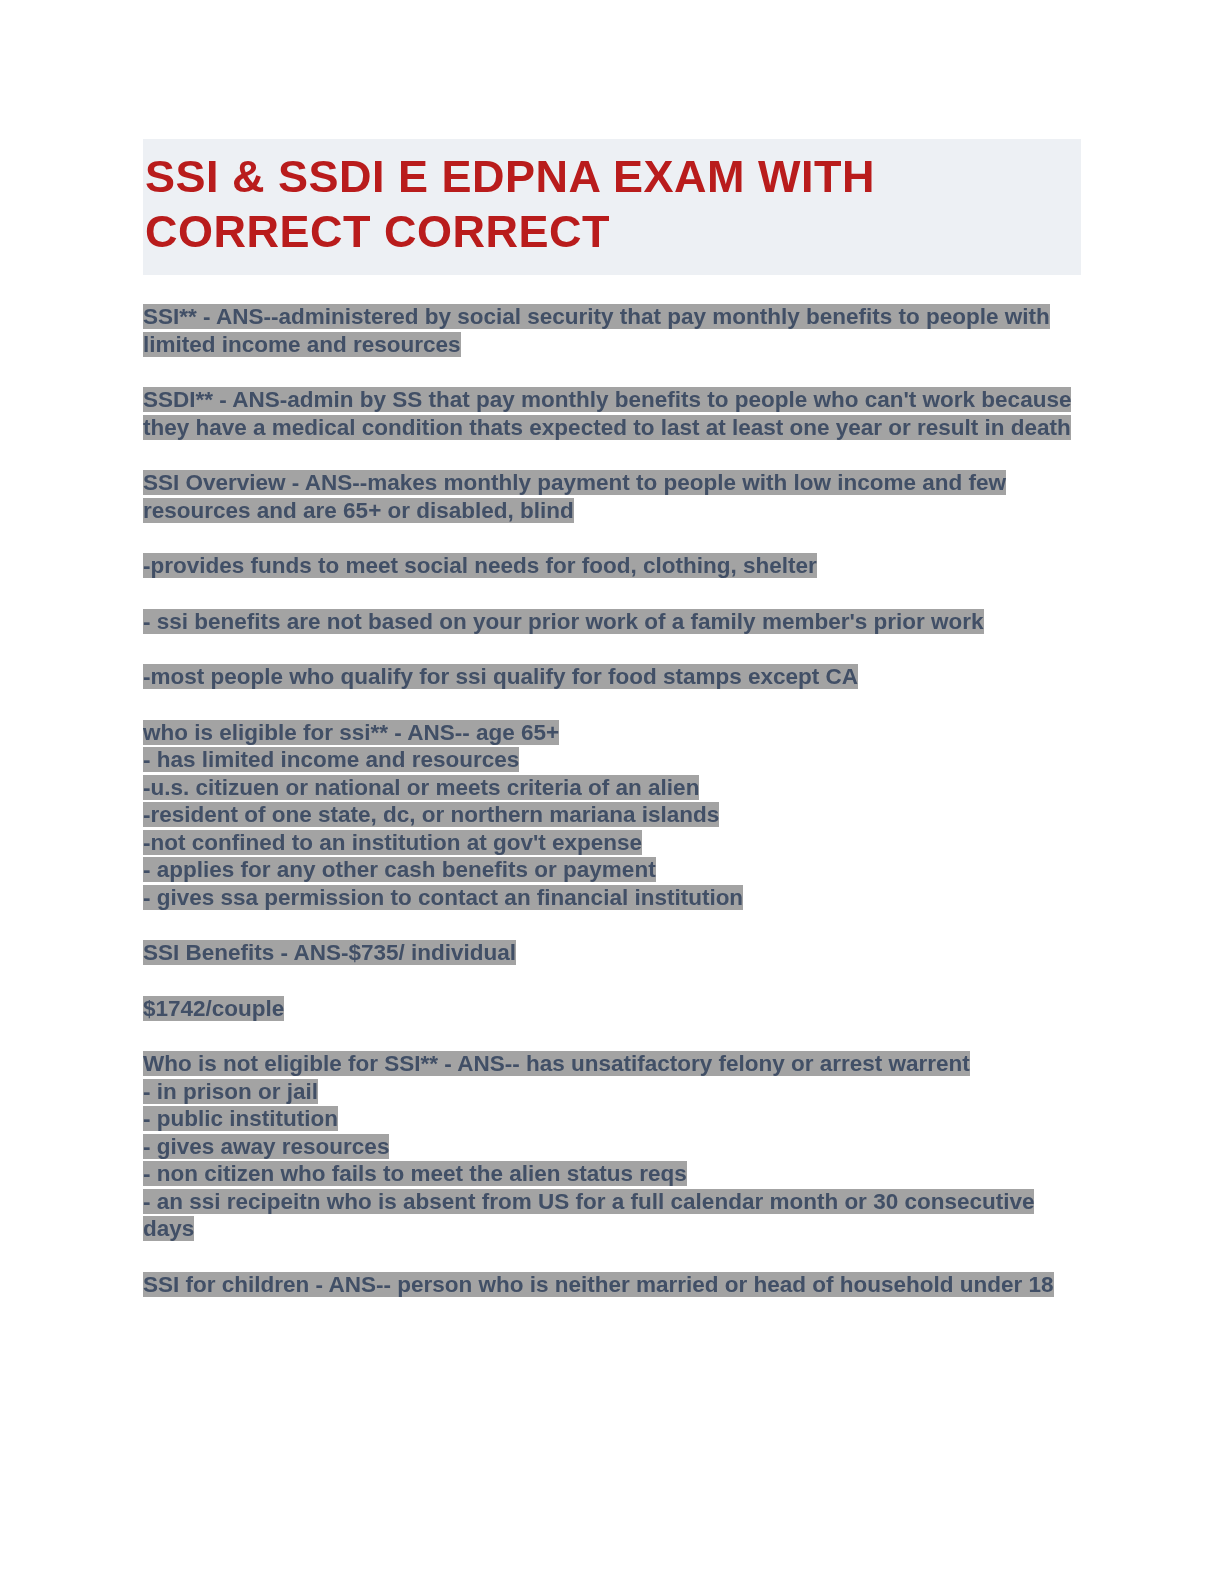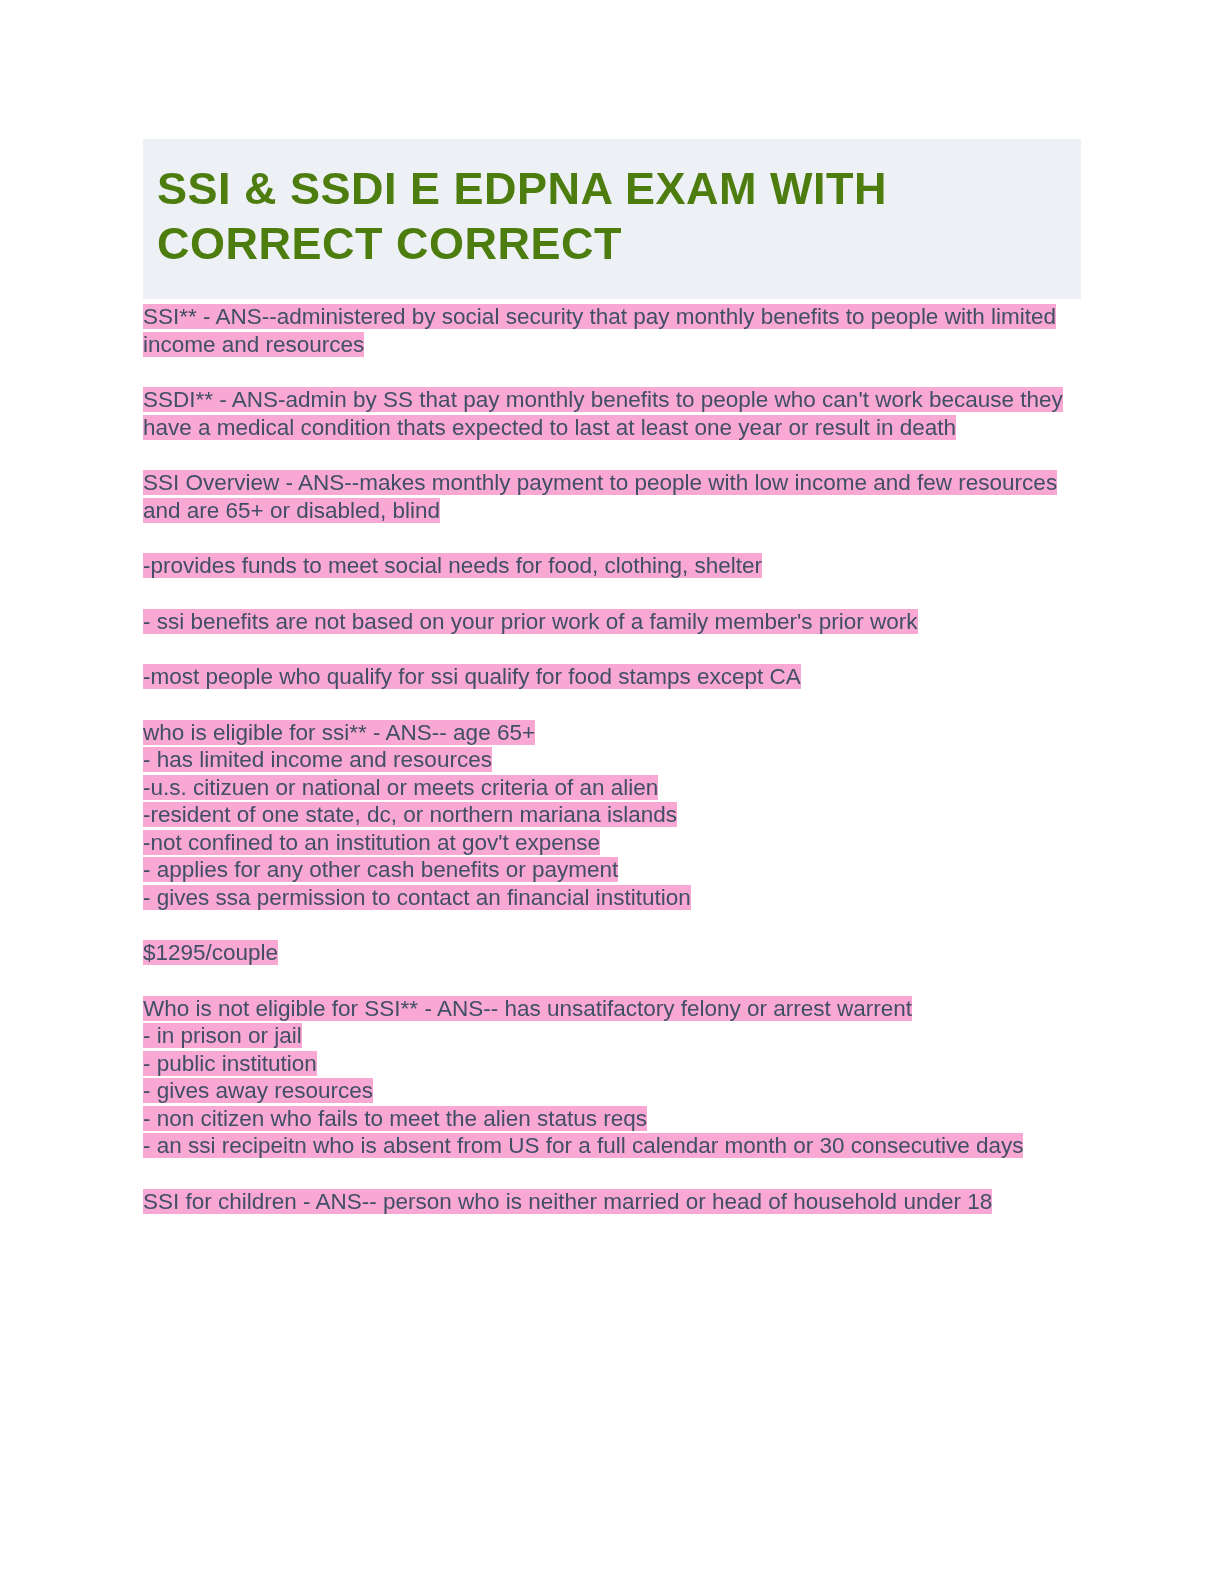--- a/index.html
+++ b/index.html
@@ -18,55 +18,57 @@
   .title-block {
     position: absolute;
     left: 143px;
     top: 139px;
     width: 938px;
     background: #edf0f4;
     padding: 10px 0 16px 2px;
     box-sizing: border-box;
   }
   .title-block h1 {
-    margin: 12px;
+    margin: 0;
     font-size: 45px;
     line-height: 55px;
     font-weight: 700;
-    color: #4d7c0f;
+    color: #b91c1c;
     letter-spacing: 0.5px;
   }
   .content {
     position: absolute;
     left: 143px;
     top: 303px;
     width: 940px;
   }
   .para {
     margin: 0 0 28px 0;
     font-size: 22.5px;
     line-height: 27.5px;
     color: #414f66;
   }
   .hl {
-    background: #f9a8d4;
+    background: #a3a3a3;
+    font-weight: bold;
   }
 </style>
 </head>
 <body>
 
 <div class="page">
   <div class="title-block">
     <h1><span>SSI &amp; SSDI E EDPNA EXAM WITH</span><br><span>CORRECT CORRECT</span></h1>
   </div>
   <div class="content" id="content">
       <p class="para"><span class="hl">SSI** - ANS--administered by social security that pay monthly benefits to people with limited income and resources</span></p>
       <p class="para"><span class="hl">SSDI** - ANS-admin by SS that pay monthly benefits to people who can't work because they have a medical condition thats expected to last at least one year or result in death</span></p>
       <p class="para"><span class="hl">SSI Overview - ANS--makes monthly payment to people with low income and few resources and are 65+ or disabled, blind</span></p>
       <p class="para"><span class="hl">-provides funds to meet social needs for food, clothing, shelter</span></p>
       <p class="para"><span class="hl">- ssi benefits are not based on your prior work of a family member's prior work</span></p>
       <p class="para"><span class="hl">-most people who qualify for ssi qualify for food stamps except CA</span></p>
       <p class="para"><span class="hl">who is eligible for ssi** - ANS-- age 65+</span><br><span class="hl">- has limited income and resources</span><br><span class="hl">-u.s. citizuen or national or meets criteria of an alien</span><br><span class="hl">-resident of one state, dc, or northern mariana islands</span><br><span class="hl">-not confined to an institution at gov't expense</span><br><span class="hl">- applies for any other cash benefits or payment</span><br><span class="hl">- gives ssa permission to contact an financial institution</span></p>
-      <p class="para"><span class="hl">$1295/couple</span></p>
+      <p class="para"><span class="hl">SSI Benefits - ANS-$735/ individual</span></p>
+      <p class="para"><span class="hl">$1742/couple</span></p>
       <p class="para"><span class="hl">Who is not eligible for SSI** - ANS-- has unsatifactory felony or arrest warrent</span><br><span class="hl">- in prison or jail</span><br><span class="hl">- public institution</span><br><span class="hl">- gives away resources</span><br><span class="hl">- non citizen who fails to meet the alien status reqs</span><br><span class="hl">- an ssi recipeitn who is absent from US for a full calendar month or 30 consecutive days</span></p>
       <p class="para"><span class="hl">SSI for children - ANS-- person who is neither married or head of household under 18</span></p>
     </div>
 </div>
 
 </body></html>

